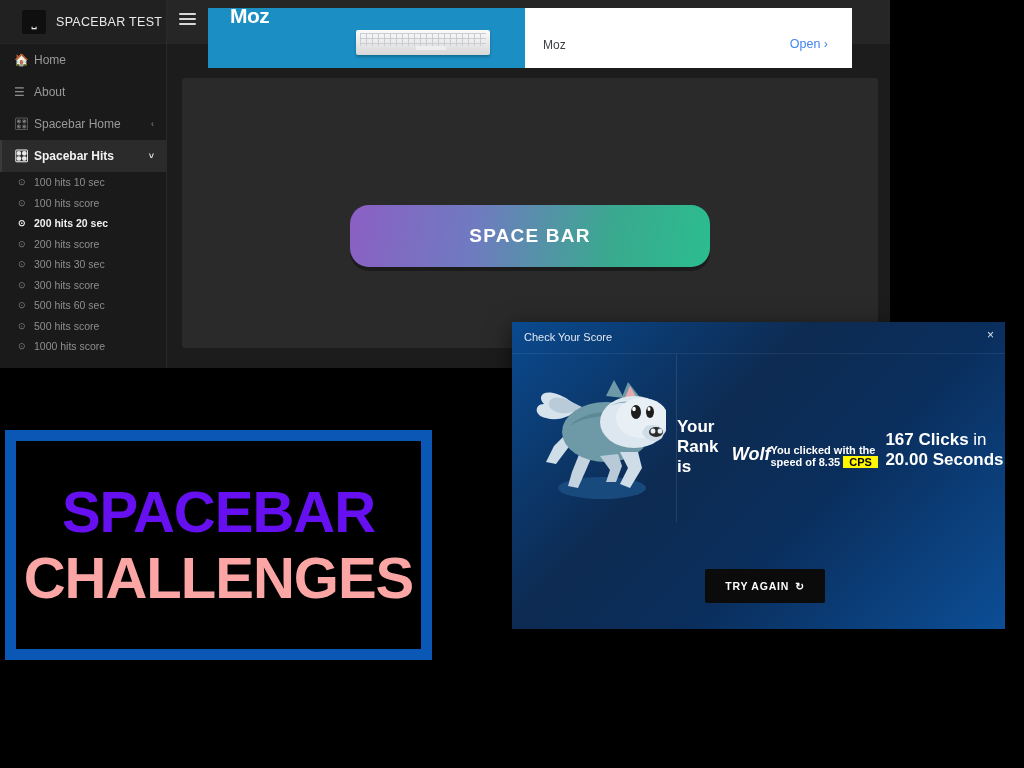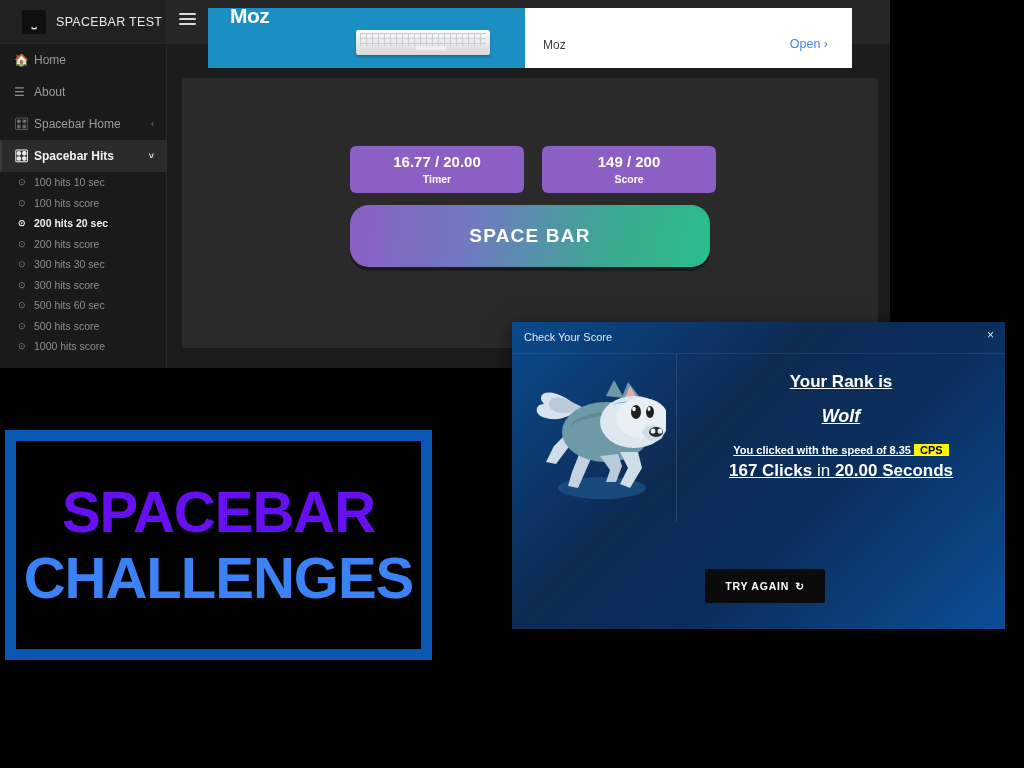--- a/index.html
+++ b/index.html
@@ -168,21 +168,21 @@
     width: 100%; height: 100%;
     border: 5px solid #000;
     display: flex; flex-direction: column;
     align-items: center; justify-content: center; gap: 8px;
   }
   #banner-line1 {
     color: #6610f2; font-size: 58px; font-weight: bold;
     letter-spacing: -1px; line-height: 1;
   }
   #banner-line2 {
-    color: #3b82f6; font-size: 58px; font-weight: bold;
+    color: #fca5a5; font-size: 58px; font-weight: bold;
     letter-spacing: -1px; line-height: 1;
   }
 
   
   #modal {
     position: absolute; left: 512px; top: 322px;
     width: 493px; height: 307px;
     background: linear-gradient(135deg, #0a4a8f 0%, #0d2b52 38%, #0a2e5c 60%, #0c4e96 100%);
     box-shadow: 0 6px 22px rgba(0,0,0,.6);
   }
@@ -201,23 +201,23 @@
   }
   #modal-body {
     position: relative; height: 168px; display: flex;
   }
   #wolf-pane {
     width: 165px; position: relative;
     border-right: 1px solid rgba(255,255,255,.10);
   }
   #wolf-svg { position: absolute; left: 12px; top: 6px; }
   #rank-pane {
-    flex: 1; display: flex; flex-direction: column;
+    flex: 1; display: flex; flex-direction: row;
     align-items: center; justify-content: flex-start;
-    padding-top: 18px; color: #fff; text-align: center; text-decoration: underline;
+    padding-top: 18px; color: #fff; text-align: left;
   }
   #rank-heading { font-size: 17px; font-weight: bold; }
   #rank-value {
     font-size: 18px; font-weight: bold; font-style: italic;
     margin-top: 14px;
   }
   #speed-line {
     font-size: 11px; font-weight: bold; margin-top: 17px;
   }
   #cps-badge {
@@ -328,30 +328,20 @@
     <div id="ad-info">
       <div id="ad-info-title">Moz</div>
       <div id="ad-open">
         <span>Open</span>
         <span>›</span>
       </div>
     </div>
   </div>
 
   <div id="content">
-    <div id="stats-row">
-      <div class="stat-box">
-        <div class="stat-value">16.77 / 20.00</div>
-        <div class="stat-label">Timer</div>
-      </div>
-      <div class="stat-box">
-        <div class="stat-value">149 / 200</div>
-        <div class="stat-label">Score</div>
-      </div>
-    </div>
     <div id="spacebar-btn">SPACE BAR</div>
   </div>
 </div>
 
 <div id="banner">
   <div id="banner-inner">
     <div id="banner-line1">SPACEBAR</div>
     <div id="banner-line2">CHALLENGES</div>
   </div>
 </div>

